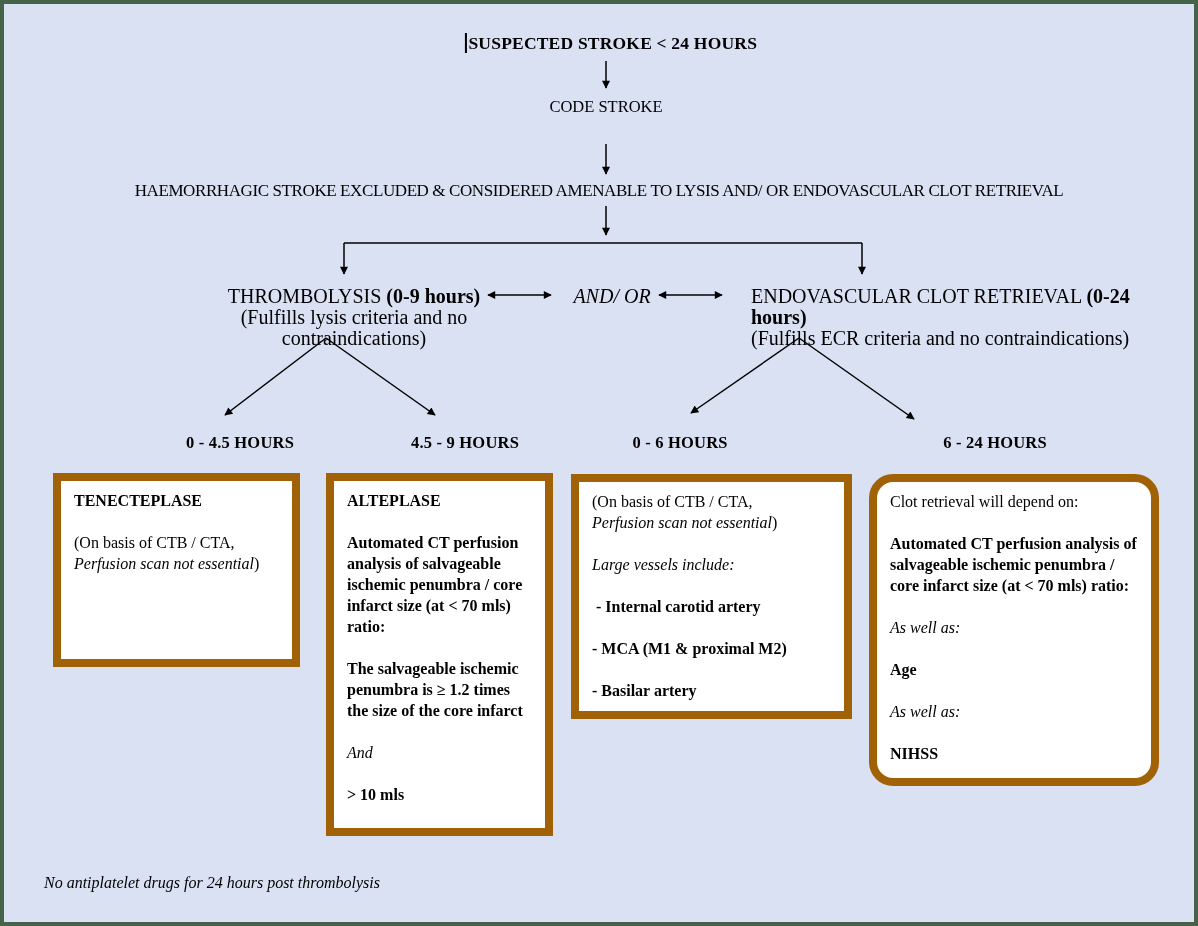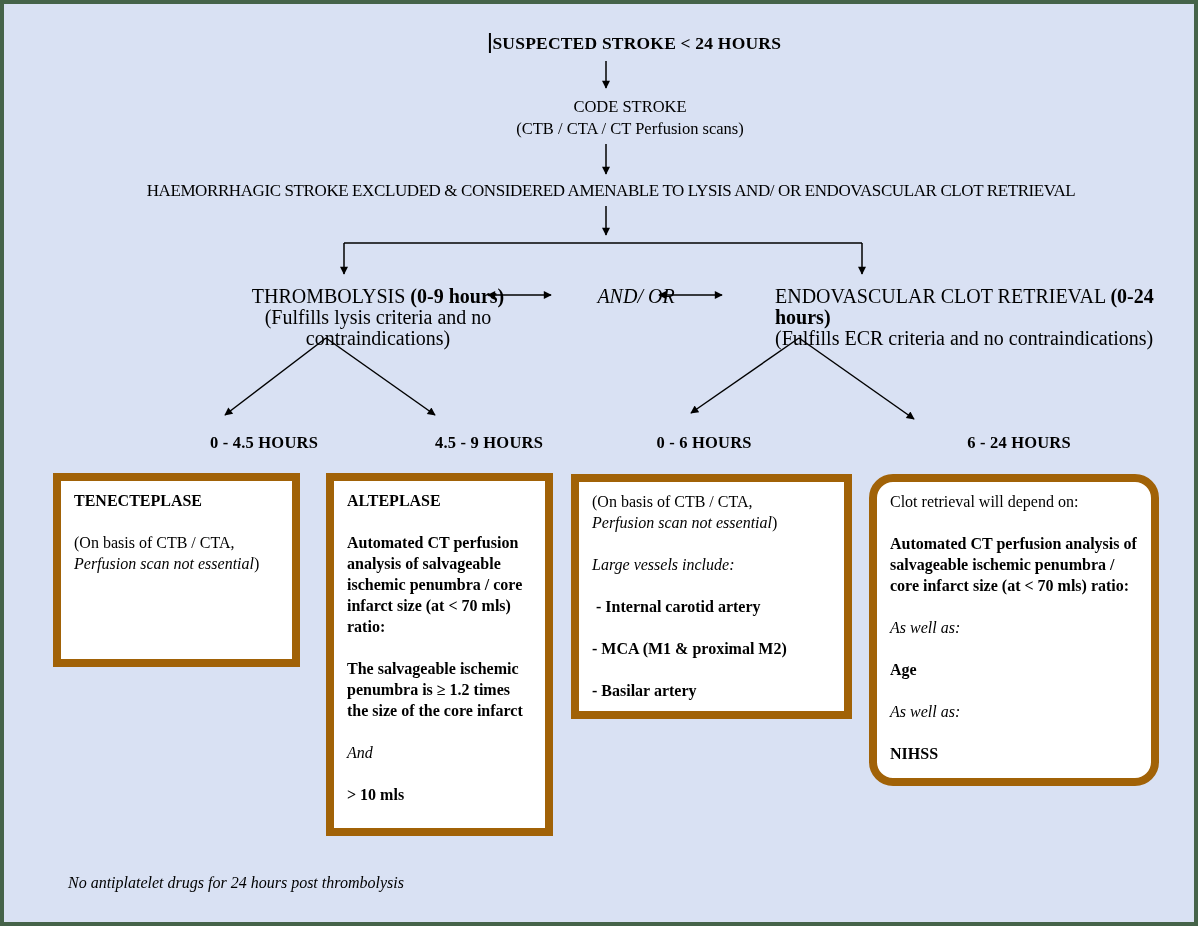--- a/index.html
+++ b/index.html
@@ -6,21 +6,21 @@
   #canvas{
     position:relative;
     width:1198px;height:926px;
     box-sizing:border-box;
     background:#d9e1f3;
     border:4px solid #456349;
     font-family:"Liberation Serif", serif;
     color:#000;
     overflow:hidden;
   }
-  .abs{position:absolute;margin-left:24px;}
+  .abs{position:absolute;}
   .ctr{transform:translateX(-50%);text-align:center;}
   .b{font-weight:bold;}
   .i{font-style:italic;}
   .tline{min-height:21px;line-height:21px;white-space:pre-wrap;}
   .node{font-size:20px;line-height:21px;}
   .hourlbl{font-size:16.5px;font-weight:bold;letter-spacing:.2px;}
   .box{
     position:absolute;
     background:#ffffff;
     border:8px solid #a16207;
@@ -58,21 +58,20 @@
     <line x1="322" y1="334" x2="221" y2="411" marker-end="url(#ah)"></line>
     <line x1="322" y1="334" x2="431" y2="411" marker-end="url(#ah)"></line>
     <line x1="795" y1="334" x2="687" y2="409" marker-end="url(#ah)"></line>
     <line x1="795" y1="334" x2="910" y2="415" marker-end="url(#ah)"></line>
   </svg>
 
   <div id="title" class="abs ctr" style="left:607px;top:29px;"><span class="cursor"></span><span>SUSPECTED STROKE &lt; 24 HOURS</span></div>
 
   <div id="code-stroke" class="abs ctr" style="left:602px;top:92px;">
     <div>CODE STROKE</div>
-    <div>(CTB / CTA / CT Perfusion scans)</div>
   </div>
 
   <div id="exclusion" class="abs">HAEMORRHAGIC STROKE EXCLUDED &amp; CONSIDERED AMENABLE TO LYSIS AND/ OR ENDOVASCULAR CLOT RETRIEVAL</div>
 
   <div class="abs node" style="left:177px;top:282px;width:346px;text-align:center;">
       <div class="tline"><span>THROMBOLYSIS </span><span class="b">(0-9 hours)</span></div>
       <div class="tline"><span>(Fulfills lysis criteria and no contraindications)</span></div>
     </div>
 
   <div class="abs ctr node i" style="left:608px;top:282px;white-space:nowrap;">AND/ OR</div>

